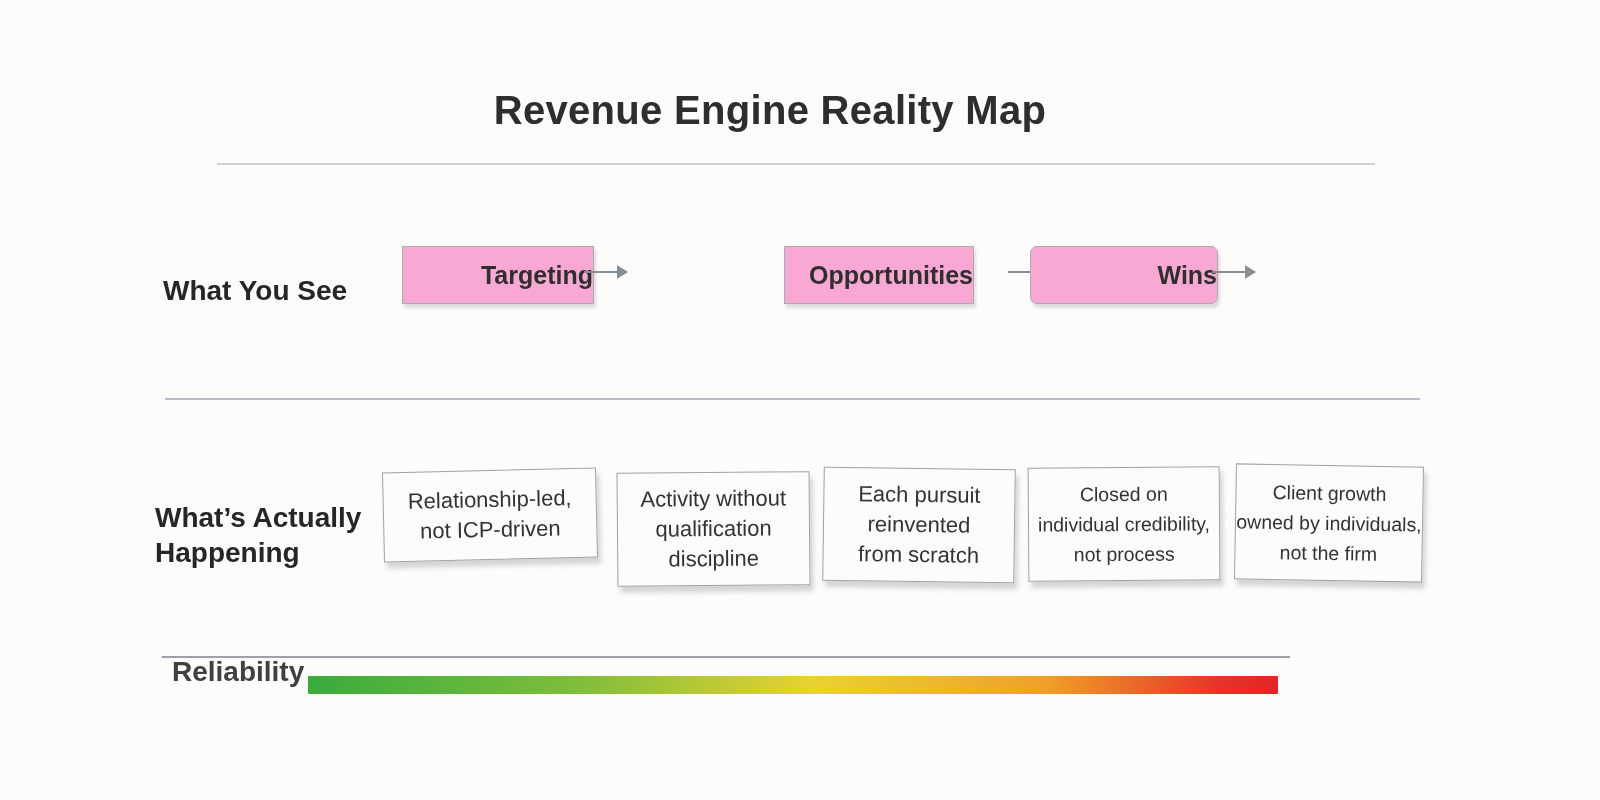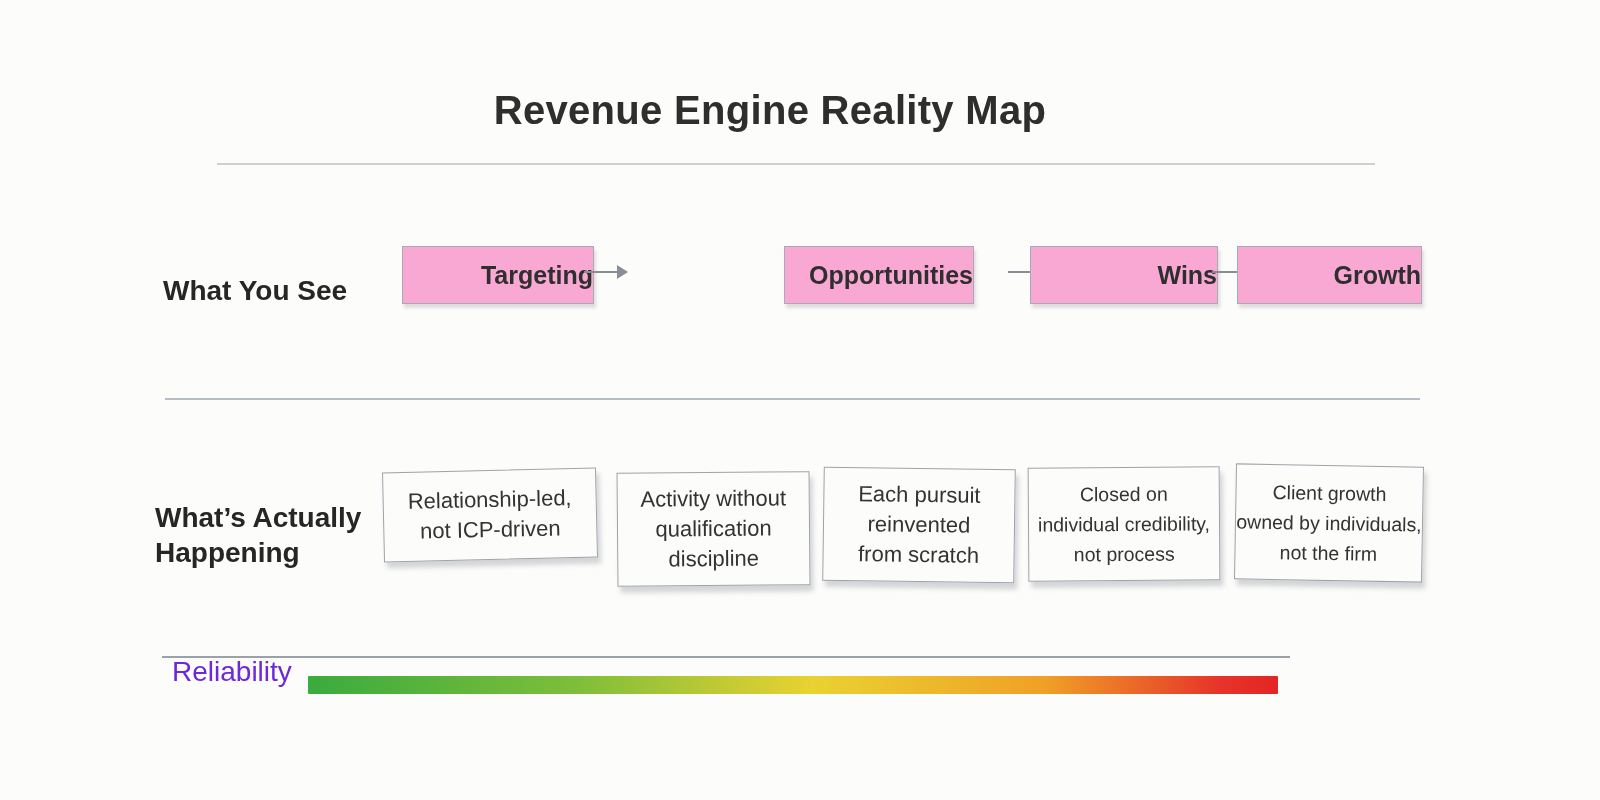--- a/index.html
+++ b/index.html
@@ -47,21 +47,21 @@
     background: #f9a8d4;
     border: 1.5px solid #a7acb2;
     box-sizing: border-box;
     display: flex; align-items: center; justify-content: flex-end;
     font-size: 25px; font-weight: 700; color: #2f2f2f;
     box-shadow: 2px 4px 3px rgba(125,130,136,0.25);
   }
   .stage-1 { left: 402px;  width: 192px; }
   .stage-2 { left: 620px;  width: 183px; }
   .stage-3 { left: 784px;  width: 190px; }
-  .stage-4 { left: 1030px; width: 188px; }
+  .stage-4 { left: 1030px; width: 188px; border-radius: 7px; }
   .stage-5 { left: 1237px; width: 185px; }
 
   
   .arrow { position: absolute; top: 264px; width: 44px; height: 16px; }
   .arrow::before {
     content: ""; position: absolute; left: 0; top: 7px;
     width: 34px; height: 2px; background: #878e96;
   }
   .arrow::after {
     content: ""; position: absolute; right: 0; top: 1px;
@@ -91,22 +91,22 @@
   .note-3 { left: 823px;  top: 468px; width: 192px; height: 114px; transform: rotate(0.8deg); }
   .note-4 { left: 1028px; top: 467px; width: 192px; height: 114px; transform: rotate(-0.4deg); }
   .note-5 { left: 1235px; top: 465px; width: 188px; height: 116px; transform: rotate(1deg); }
   .note.compact { font-size: 19.5px; line-height: 30px; }
 
   
   .reliability-label {
     position: absolute;
     left: 172px; top: 656px;
     font-size: 28px;
-    font-weight: 400;
-    color: #6d28d9;
+    font-weight: 700;
+    color: #404040;
   }
   .reliability-bar {
     position: absolute;
     left: 308px; top: 676px;
     width: 970px; height: 18px;
     border-radius: 1px;
     background: #cccccc; 
   }
 </style>
 </head>
@@ -125,23 +125,20 @@
   <div class="arrow arrow-1"></div>
   <div class="arrow arrow-2"></div>
   <div class="stage stage-3">
     <span>Opportunities</span>
   </div>
   <div class="arrow arrow-3"></div>
   <div class="stage stage-4">
     <span>Wins</span>
   </div>
   <div class="arrow arrow-4"></div>
-  <div class="stage stage-5">
-    <span>Growth</span>
-  </div>
 
   <div class="rule rule-mid"></div>
 
   <div class="row-label row-label-actual">What’s Actually
 Happening</div>
 
   <div class="note note-1">
     <span>Relationship-led,
 not ICP-driven</span>
   </div>

